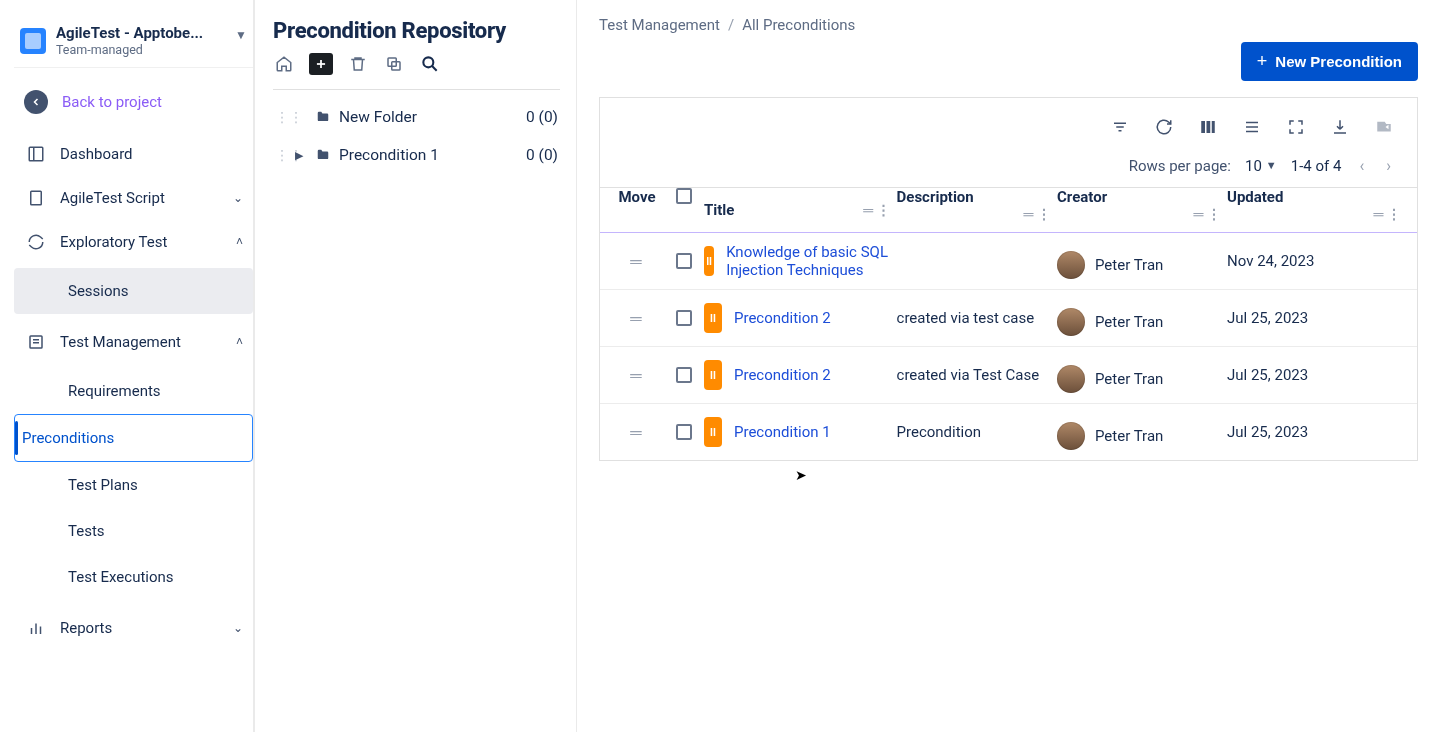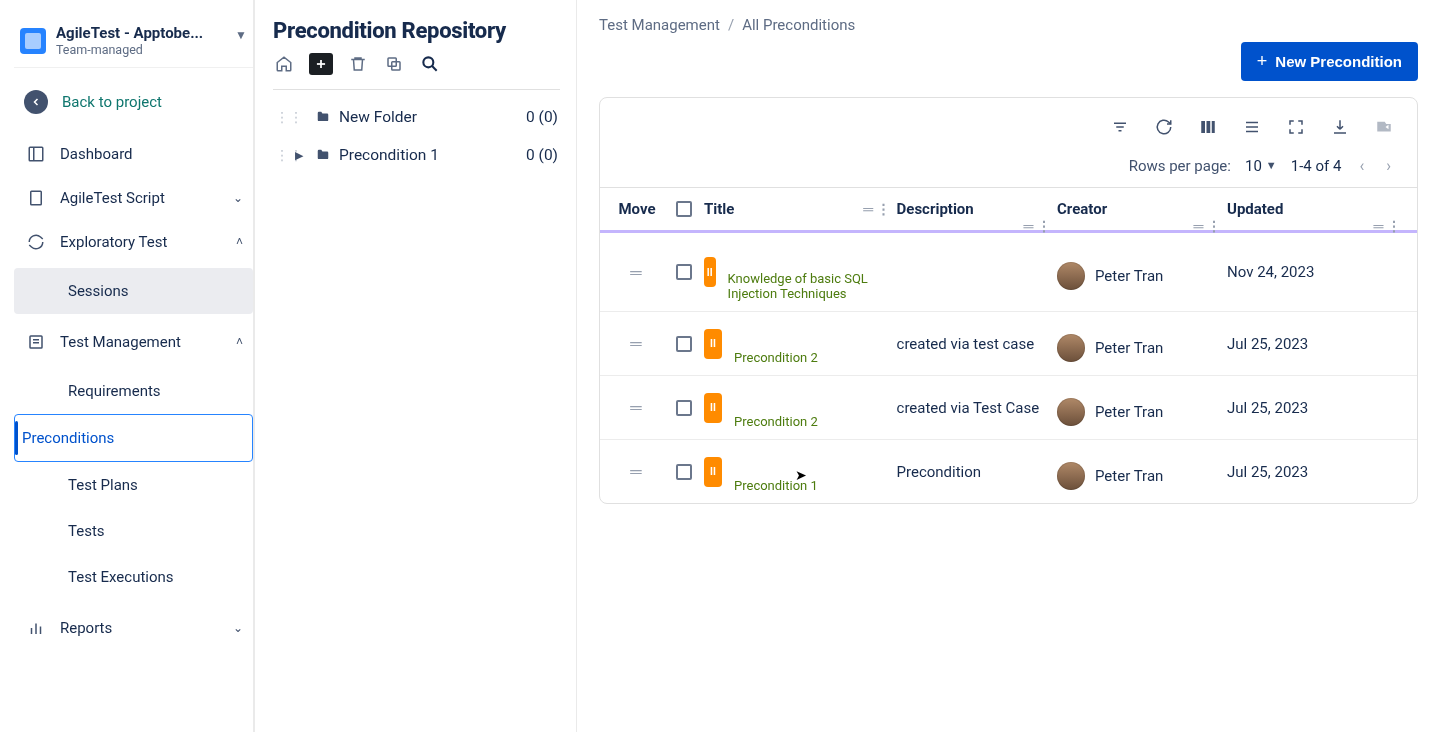--- a/index.html
+++ b/index.html
@@ -47,21 +47,21 @@
   }
   .project-title { font-weight: 700; font-size: 15px; color:#172B4D;}
   .project-sub { font-size: 12.5px; color: #5e6c84; }
   .project-caret {
     position:absolute; right:6px; top:8px;
     color:#5e6c84; font-size:12px;
   }
   .back-row {
     display:flex; align-items:center; gap:14px;
     padding: 10px 10px;
-    color:#0f766e; font-size:15px;
+    color:#8b5cf6; font-size:15px;
     cursor:pointer;
     margin-bottom:8px;
   }
   .back-circle{
     width:24px;height:24px;border-radius:50%;
     background:#42526E; color:#fff;
     display:flex;align-items:center;justify-content:center;
     font-size:14px;
   }
   .nav-item {
@@ -145,41 +145,41 @@
   .header-actions {
     display:flex; justify-content:flex-end; margin-top:8px;
   }
   .new-btn {
     background:#0052cc; color:#fff; border:none;
     padding:9px 16px; border-radius:4px; font-size:15px; font-weight:600;
     display:flex; align-items:center; gap:8px; cursor:pointer;
   }
   .card {
     margin-top:16px;
-    border:1px solid #e0e0e0; border-radius:8px;
+    border:1px solid #e0e0e0; border-radius:0;
     background:#fff;
   }
   .card-tools {
     display:flex; justify-content:flex-end; gap:22px;
     padding:18px 22px 8px;
     color:#42526E;
   }
   .card-tools .tool { cursor:pointer; display:flex;align-items:center;justify-content:center;width:22px;height:22px;}
   .pager-row {
     display:flex; justify-content:flex-end; align-items:center;
     gap:14px; padding:10px 22px 12px;
     font-size:15px; color:#172B4D;
   }
   .pager-label{ color:#42526E;}
   .pager-sel { display:flex;align-items:center;gap:4px; color:#172B4D;}
   .pager-nav { color:#97a0af; cursor:pointer; font-size:16px; padding:0 4px;}
   .grid-header {
-    display:flex; align-items:center;
+    display:flex; 
     border-top:1px solid #e0e0e0;
-    border-bottom:3px solid #c4b5fd;
+    border-bottom:1px solid #c4b5fd;
     background:#fff;
     font-weight:700; font-size:15px;
     padding:0 10px;
     height:46px;
   }
   .col-move { width:54px; text-align:center;}
   .col-check { width:40px; display:flex;justify-content:center;}
   .col-title { flex: 1.2; display:flex;align-items:center; gap:6px; position:relative;}
   .col-desc  { flex: 1; position:relative;}
   .col-creator { width:170px; position:relative;}
@@ -200,21 +200,21 @@
   }
   .row:last-child{border-bottom:none;}
   .drag-eq { color:#97a0af; width:54px; text-align:center; font-size:16px; letter-spacing:2px;}
   .pill {
     width:18px;height:30px;border-radius:4px;
     display:inline-flex;align-items:center;justify-content:center;
     font-size:10px;font-weight:700;color:#fff;
     margin-right:6px;
   }
   .cell-title { flex:1.2; display:flex;align-items:center;gap:6px;}
-  .cell-title a { color:#4d7c0f; font-size:13px; text-decoration:none;margin-top:28px;}
+  .cell-title a { color:#1d4ed8; font-size:15px; text-decoration:none;}
   .cell-desc { flex:1; font-size:15px; color:#172B4D;}
   .cell-creator{ width:170px; display:flex;align-items:center;gap:10px; font-size:15px;margin-top:8px;}
   .avatar{ width:28px;height:28px;border-radius:50%; background:linear-gradient(180deg,#b08968 0%, #6b4f3a 100%); box-shadow:inset 0 0 0 1px rgba(0,0,0,.1);}
   .cell-updated{ width:180px; font-size:15px;}
   .cursor-dot{
     position:fixed; left:795px; top:467px;
     font-size:14px; color:#000;
   }
   svg { display:block; }
 </style>

